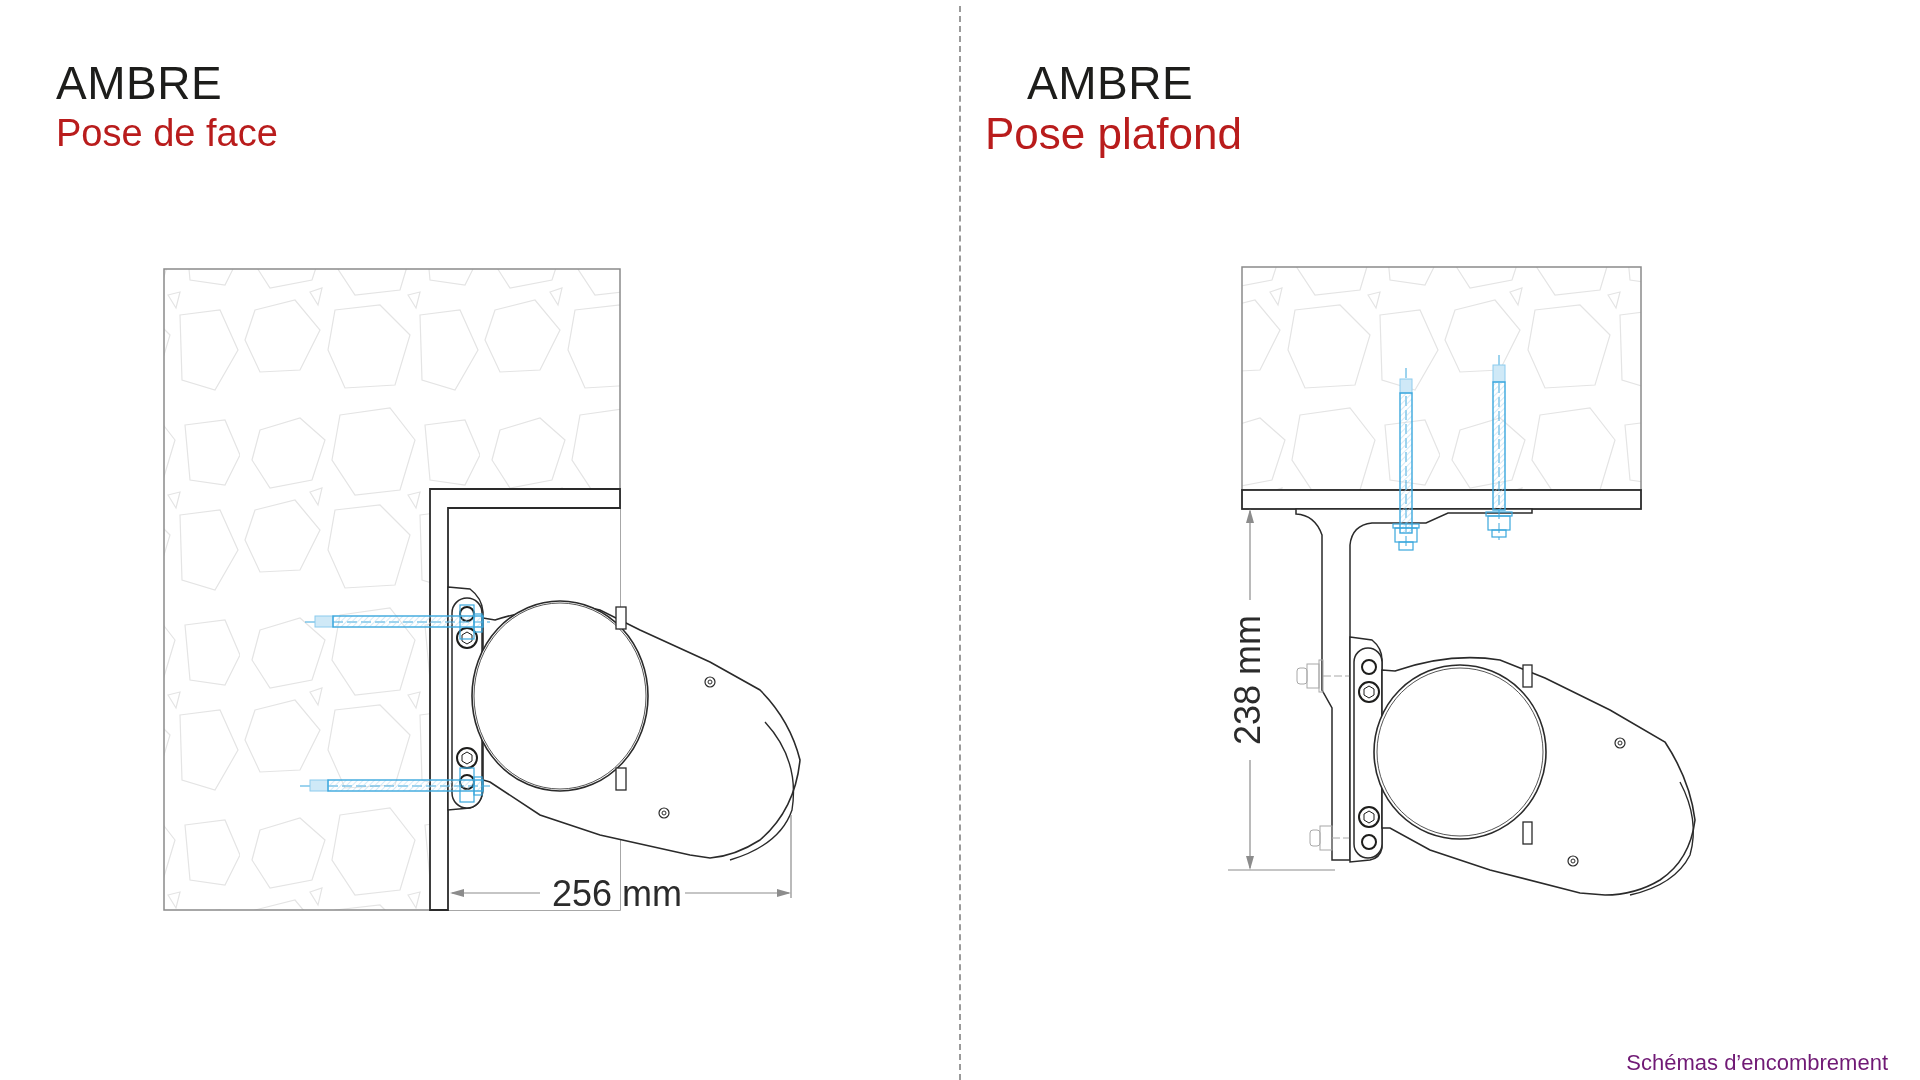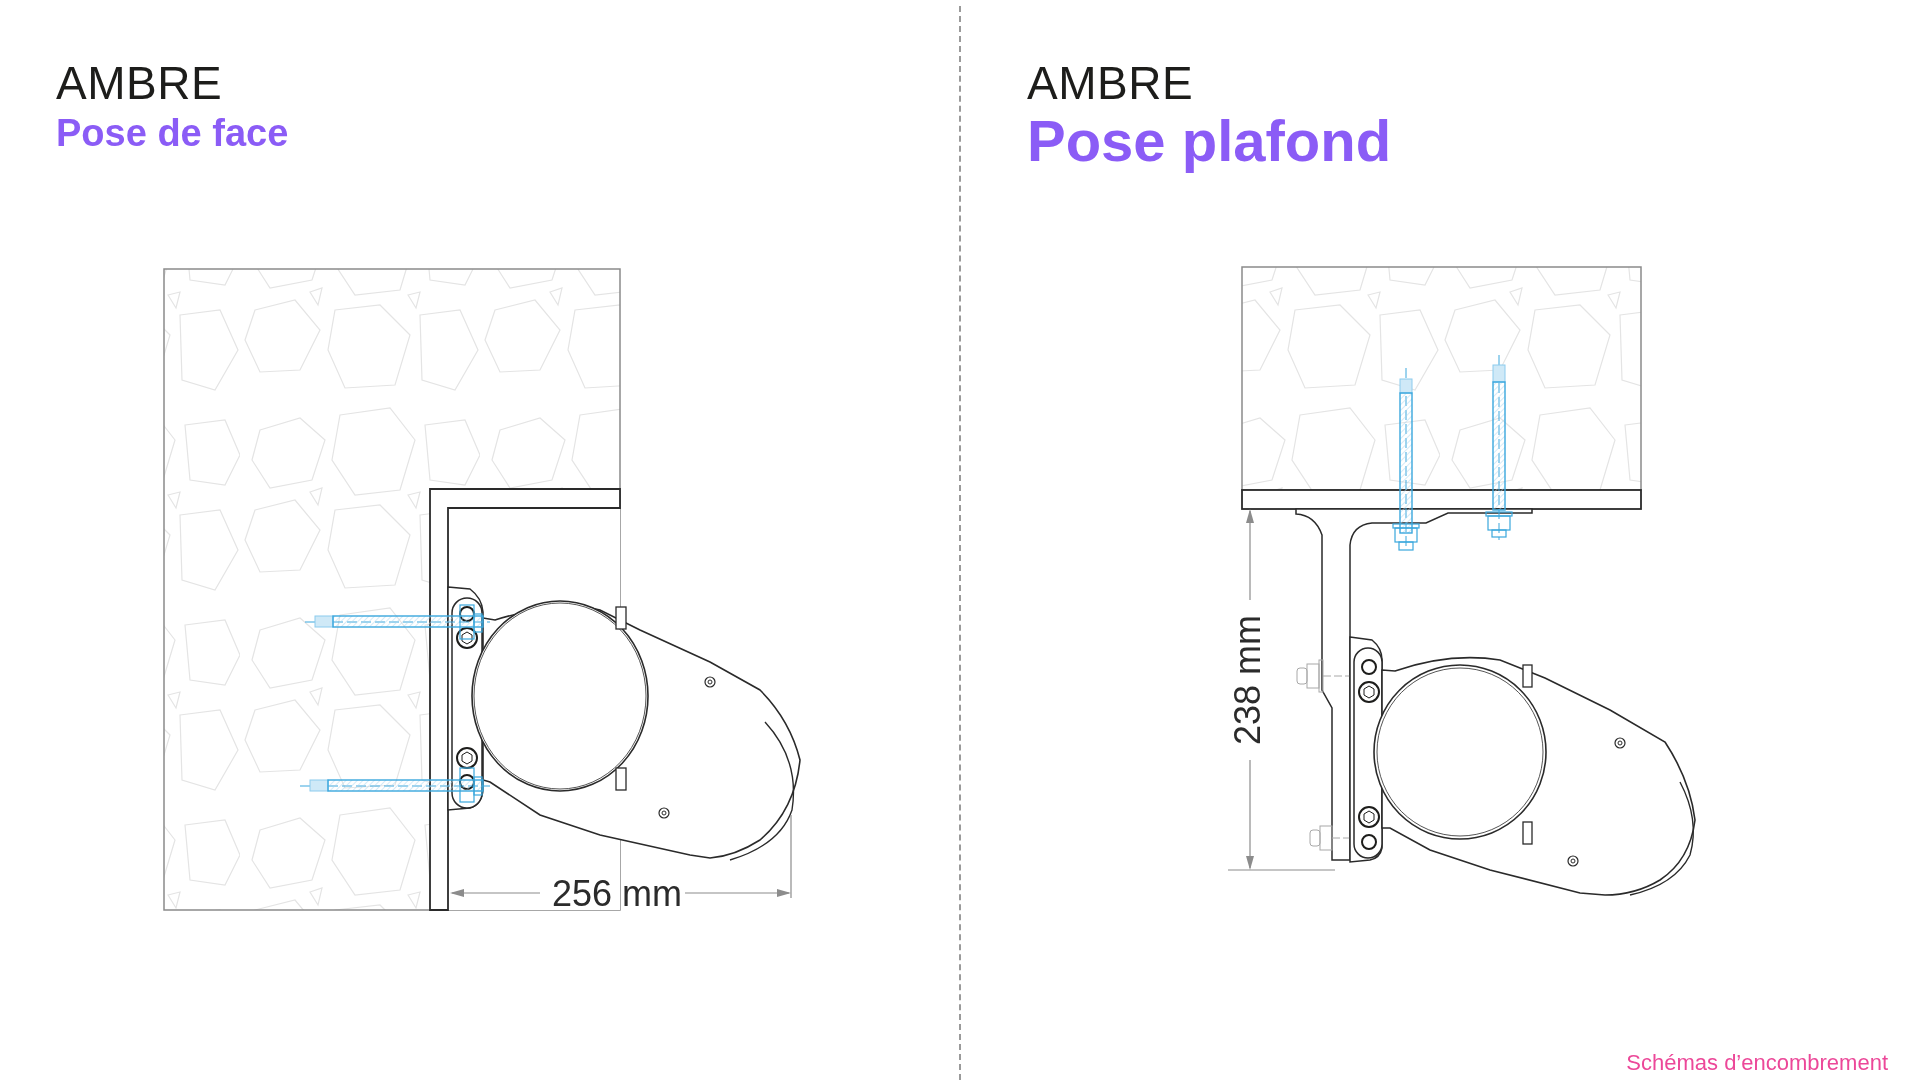--- a/index.html
+++ b/index.html
@@ -1,27 +1,27 @@
 <!DOCTYPE html>
 <html><head>
 <meta charset="utf-8">
 <style>
   html, body { margin:0; padding:0; background:#ffffff; }
   body { width:1920px; height:1080px; position:relative; overflow:hidden;
          font-family:"Liberation Sans", "DejaVu Sans", sans-serif; color:#1d1d1b; }
   .panel-title { position:absolute; font-weight:normal; font-size:46px; letter-spacing:0.5px; line-height:1; }
-  .panel-sub { position:absolute; font-weight:bold; font-size:40px; line-height:1; color:#8b5cf6;text-align:right; }
+  .panel-sub { position:absolute; font-weight:normal; font-size:40px; line-height:1; color:#b91c1c;text-align:right; }
   #left-title { left:56px; top:60px; }
   #left-sub { left:56px; top:114px; font-size:38px; }
   #right-title { left:1027px; top:60px; }
-  #right-sub { left:1027px; top:112px; font-size:58px; }
+  #right-sub { left:985px; top:112px; font-size:44px; }
   .divider { position:absolute; left:959px; top:6px; width:0; height:1074px;
              border-left:2px dashed #9a9a9a; }
   svg.drawing { position:absolute; left:0; top:0; }
-  .footnote { position:absolute; right:32px; top:1050px; font-size:22px; color:#ec4899; }
+  .footnote { position:absolute; right:32px; top:1050px; font-size:22px; color:#701a75; }
   .dim-label { font-family:"Liberation Sans", sans-serif; font-size:36px; fill:#2b2b2b; }
 </style>
 </head>
 <body>
 
 <div id="left-title" class="panel-title">AMBRE</div>
 <div id="left-sub" class="panel-sub">Pose de face</div>
 <div id="right-title" class="panel-title">AMBRE</div>
 <div id="right-sub" class="panel-sub">Pose plafond</div>
 

